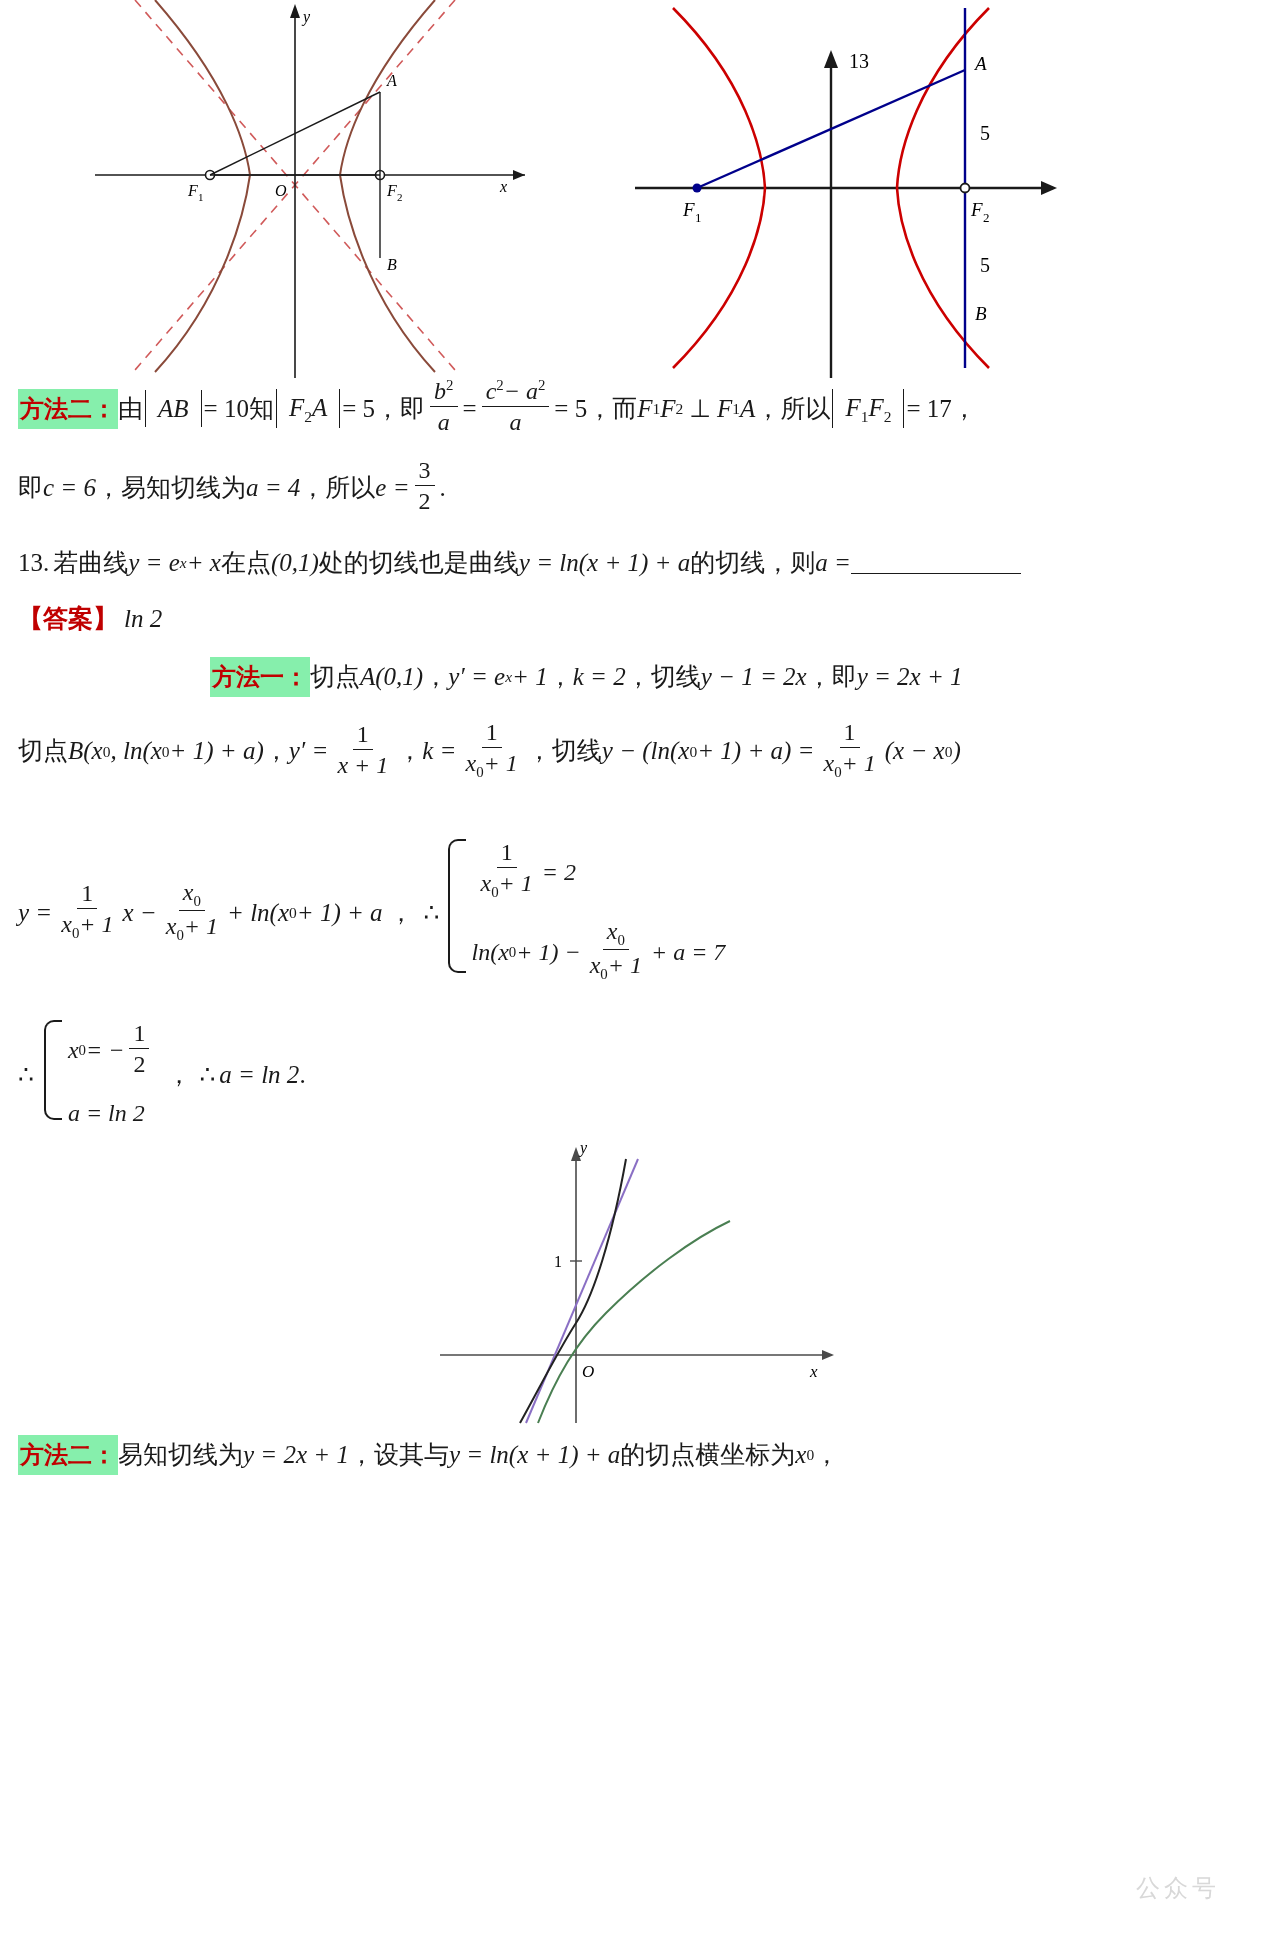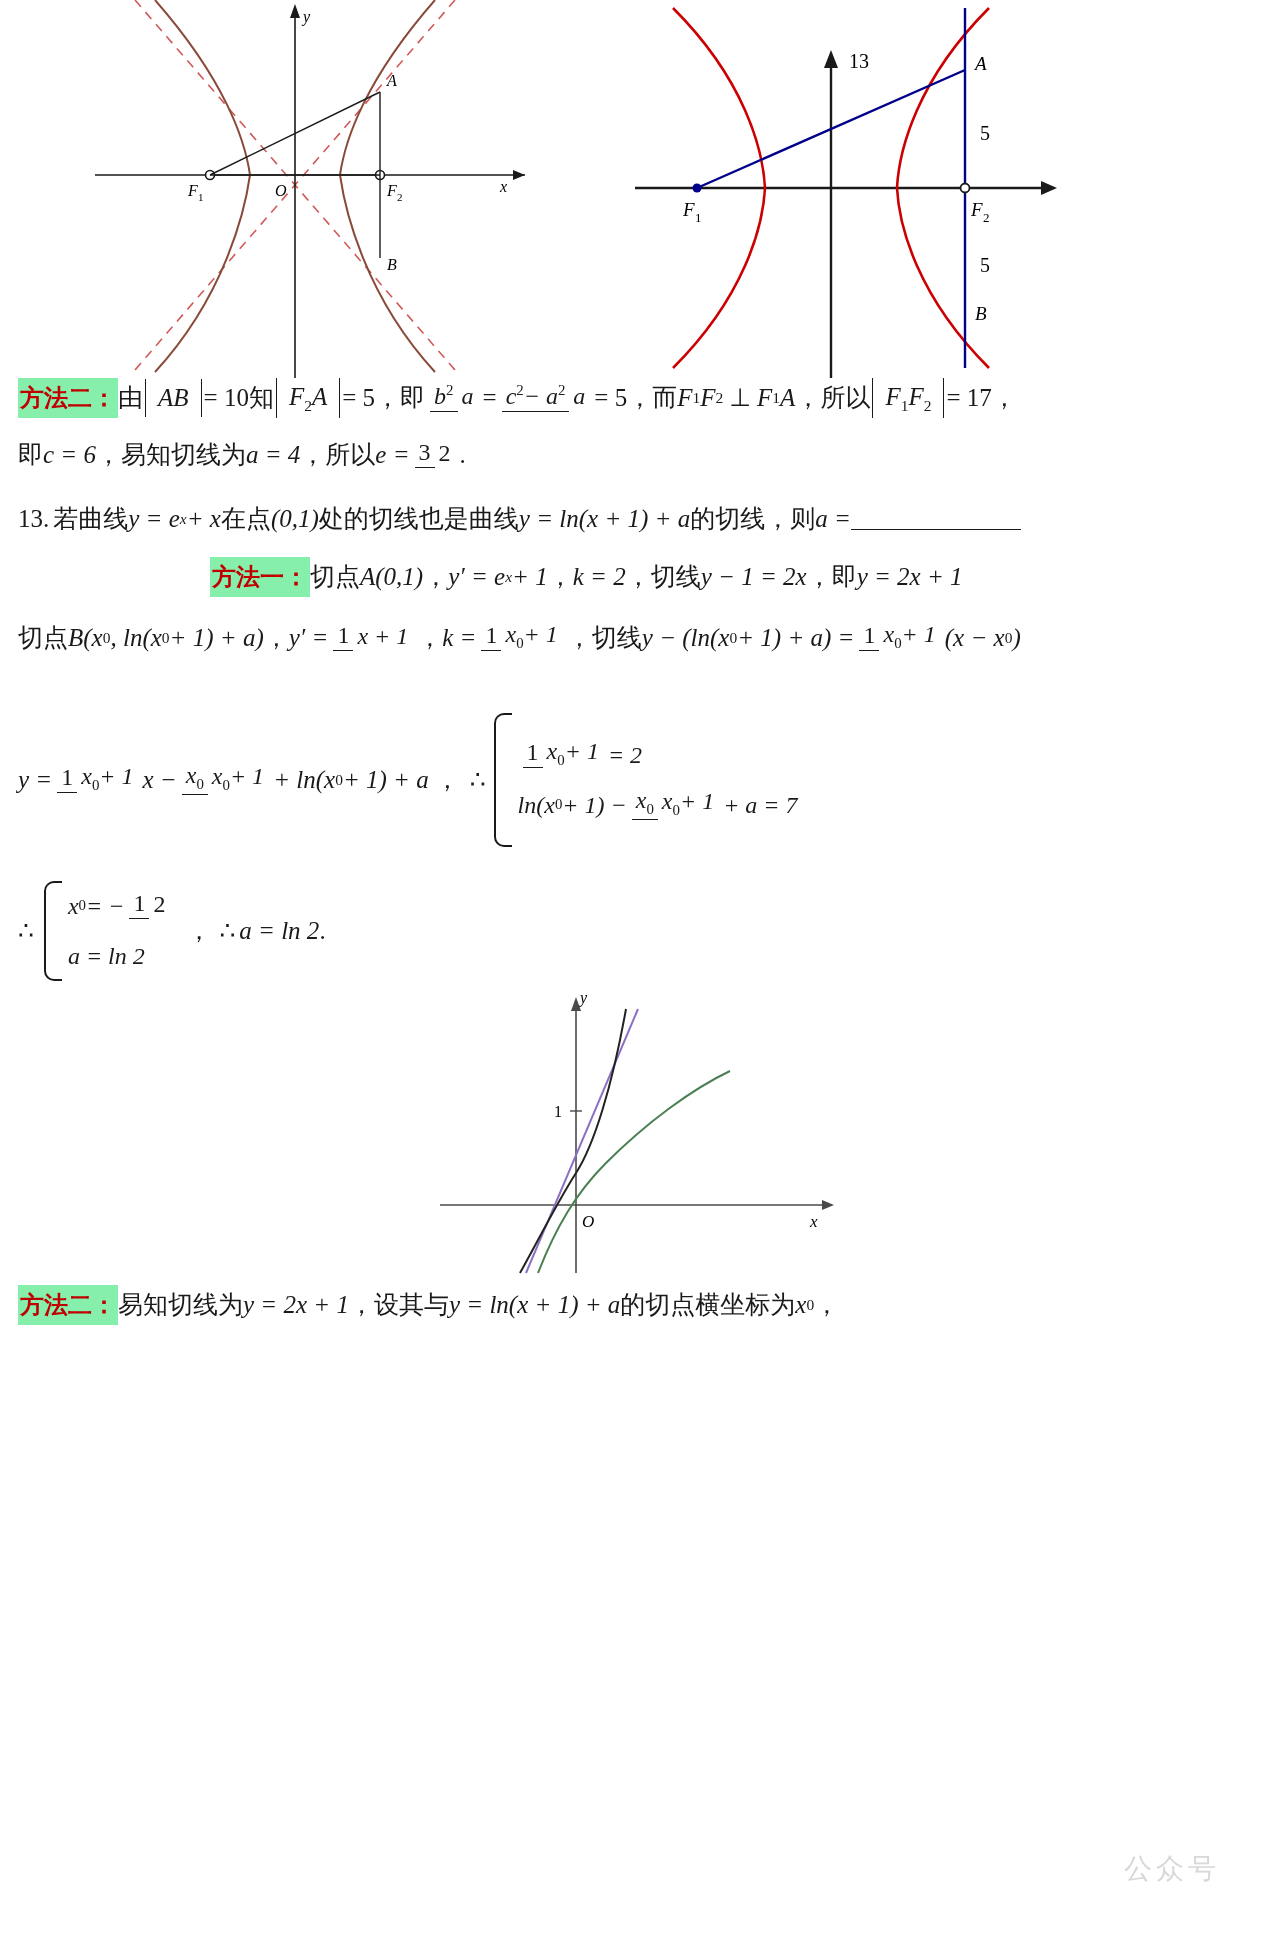--- a/index.html
+++ b/index.html
@@ -46,20 +46,21 @@
     font-weight:bold;
     font-size:25px;
     font-family:"Liberation Sans", sans-serif;
   }
   .mi{font-style:italic;}
   .cn{font-style:normal;font-family:"Liberation Serif", serif;}
 
   
   .frac{
     display:inline-flex;
+    flex-direction:column;
     align-items:center;
     vertical-align:middle;
     margin:0 5px;
     font-size:24px;
     position:relative;
     top:-2px;
   }
   .frac .num{padding:0 4px;border-bottom:1.4px solid #1a1a1a;line-height:1.25;}
   .frac .den{padding:0 4px;line-height:1.25;}
 
@@ -93,22 +94,22 @@
   .sys-rows{display:flex;flex-direction:column;justify-content:center;gap:14px;}
   .sys-row{display:flex;align-items:center;font-size:24px;}
   .spacer{height:26px;}
 
   
   .fig-bottom{display:flex;justify-content:center;margin-top:6px;}
 
   .watermark{
     position:absolute;
     right:60px;
-    bottom:60px;
-    font-size:28px;
+    bottom:44px;
+    font-size:24px;
     color:#d8d8d8;
     font-family:"Liberation Sans", sans-serif;
     letter-spacing:4px;
     pointer-events:none;
   }
   .bottom-line{padding:0 18px;margin-top:8px;}
 </style>
 </head>
 <body>
 
@@ -251,20 +252,26 @@
       <span class="cn">处的切线也是曲线</span>
       <span class="mi">y = ln(x + 1) + a</span>
       <span class="cn">的切线</span>
       <span>，</span>
       <span class="cn">则</span>
       <span class="mi">a =</span>
       <span class="underline-blank"></span>
     </div>
   </div>
 
+  <div class="block" style="margin-top:18px;">
+    <div class="line">
+      <span class="ans-label">【答案】</span>
+      <span class="mi" style="margin-left:6px;">ln 2</span>
+    </div>
+  </div>
 
   <div class="block" style="margin-top:20px;padding-left:210px;text-align:center;">
     <div class="line">
       <span class="hl">方法一：</span>
       <span class="cn">切点</span>
       <span class="mi">A(0,1)</span>
       <span>，</span>
       <span class="mi">y′ = e</span>
         <span class="sup mi">x</span>
         <span class="mi">+ 1</span>

